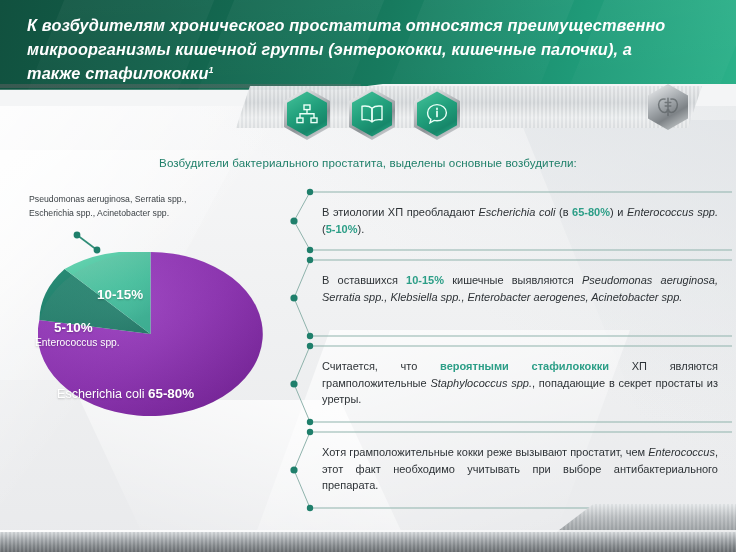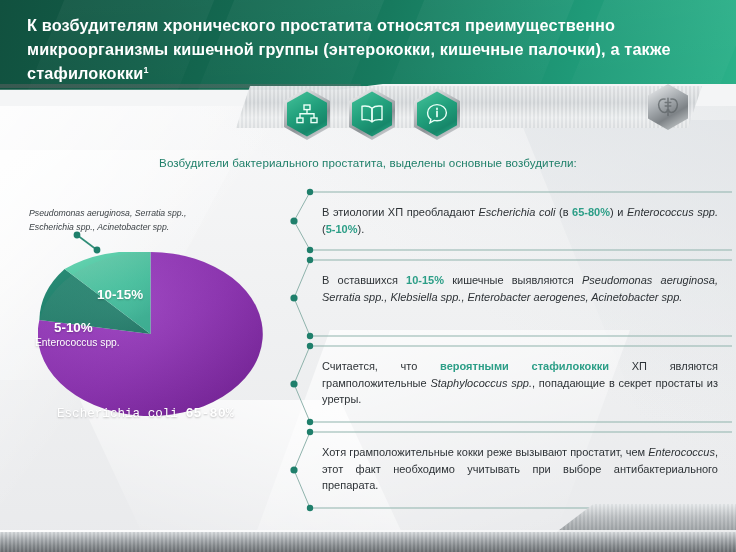--- a/index.html
+++ b/index.html
@@ -33,21 +33,21 @@
     background:linear-gradient(100deg,#11513f 0%,#12604a 22%,#177a5e 52%,#1f9a78 78%,#2bb189 100%);
     overflow:hidden;}
   .header .hfacet{position:absolute;top:-40px;width:150px;height:200px;
     background:linear-gradient(180deg,rgba(255,255,255,.055),rgba(255,255,255,0));transform:skewX(-22deg);}
   .header-mask{position:absolute;left:0;top:84px;width:736px;height:22px;
     background:#f4f5f6;clip-path:polygon(0 26%,46% 26%,52% 0,100% 0,100% 100%,0 100%);}
   .header-edge{position:absolute;left:0;top:84px;width:736px;height:4px;
     background:linear-gradient(90deg,rgba(90,95,95,.55),rgba(150,155,155,.25));
     clip-path:polygon(0 0,46% 0,49% 0,49% 100%,0 100%);}
   .title{position:absolute;left:27px;top:14px;width:660px;
-    color:#ffffff;font-size:16.3px;font-weight:700;line-height:1.47;letter-spacing:.15px;}
+    color:#ffffff;font-size:16.3px;font-weight:700;line-height:1.47;letter-spacing:.15px;font-style:italic;}
   .title sup{font-size:9px;vertical-align:super;font-weight:700;}
 
   
   .metal-strip{position:absolute;left:236px;top:86px;width:466px;height:42px;
     background:
       repeating-linear-gradient(90deg,rgba(255,255,255,.55) 0px,rgba(188,192,195,.35) 2px,rgba(255,255,255,.5) 4px),
       linear-gradient(180deg,#e4e7e9 0%,#c9cdd0 40%,#eef0f1 75%,#dfe2e4 100%);
     clip-path:polygon(3% 0,100% 0,97% 100%,0 100%);opacity:.95;}
   .hexicon{position:absolute;width:46px;height:52px;}
   .hexicon .outer{position:absolute;inset:0;
@@ -65,29 +65,29 @@
     background:linear-gradient(150deg,#f4f5f6,#a9aeb2 40%,#7d8286 65%,#d8dcdd);
     clip-path:polygon(50% 0,100% 25%,100% 75%,50% 100%,0 75%,0 25%);}
   .kidney svg{position:absolute;left:50%;top:50%;transform:translate(-50%,-50%);opacity:.72;}
 
   
   .subtitle{position:absolute;left:0;top:156px;width:736px;text-align:center;
     color:#20806a;font-size:11.6px;font-weight:400;letter-spacing:.1px;}
 
   
   .legend{position:absolute;left:29px;top:192px;width:232px;
-    color:#3c4246;font-size:8.7px;line-height:1.63;font-style:italic;margin-top:14px;}
+    color:#3c4246;font-size:8.7px;line-height:1.63;}
   .leader{position:absolute;left:72px;top:230px;width:34px;height:26px;}
   .pie-wrap{position:absolute;left:30px;top:243px;width:238px;height:180px;}
   .pie{position:absolute;left:8px;top:9px;width:225px;height:164px;}
   .pie-label{position:absolute;color:#ffffff;white-space:nowrap;text-shadow:0 1px 2px rgba(0,0,0,.22);}
   .lab-1015{left:97px;top:287px;font-size:13.4px;font-weight:700;}
   .lab-510{left:54px;top:320px;font-size:13.4px;font-weight:700;}
   .lab-entero{left:35px;top:337px;font-size:10.3px;}
-  .lab-ecoli{left:57px;top:406px;font-size:12.6px;font-family:Liberation Mono, monospace;}
+  .lab-ecoli{left:57px;top:386px;font-size:12.6px;}
   .lab-ecoli b{font-weight:700;font-size:13.4px;}
 
   
   .callout{position:absolute;left:292px;}
   .callout svg.frame{position:absolute;left:0;top:0;overflow:visible;}
   .callout .ctext{position:absolute;left:30px;top:14px;width:396px;
     color:#2d3236;font-size:11px;line-height:1.52;text-align:justify;}
   .callout .ctext .hl{color:#2c9e87;font-weight:700;}
   .callout .ctext em{font-style:italic;}
   .c1{top:190px;} .c2{top:258px;} .c3{top:344px;} .c4{top:430px;}

